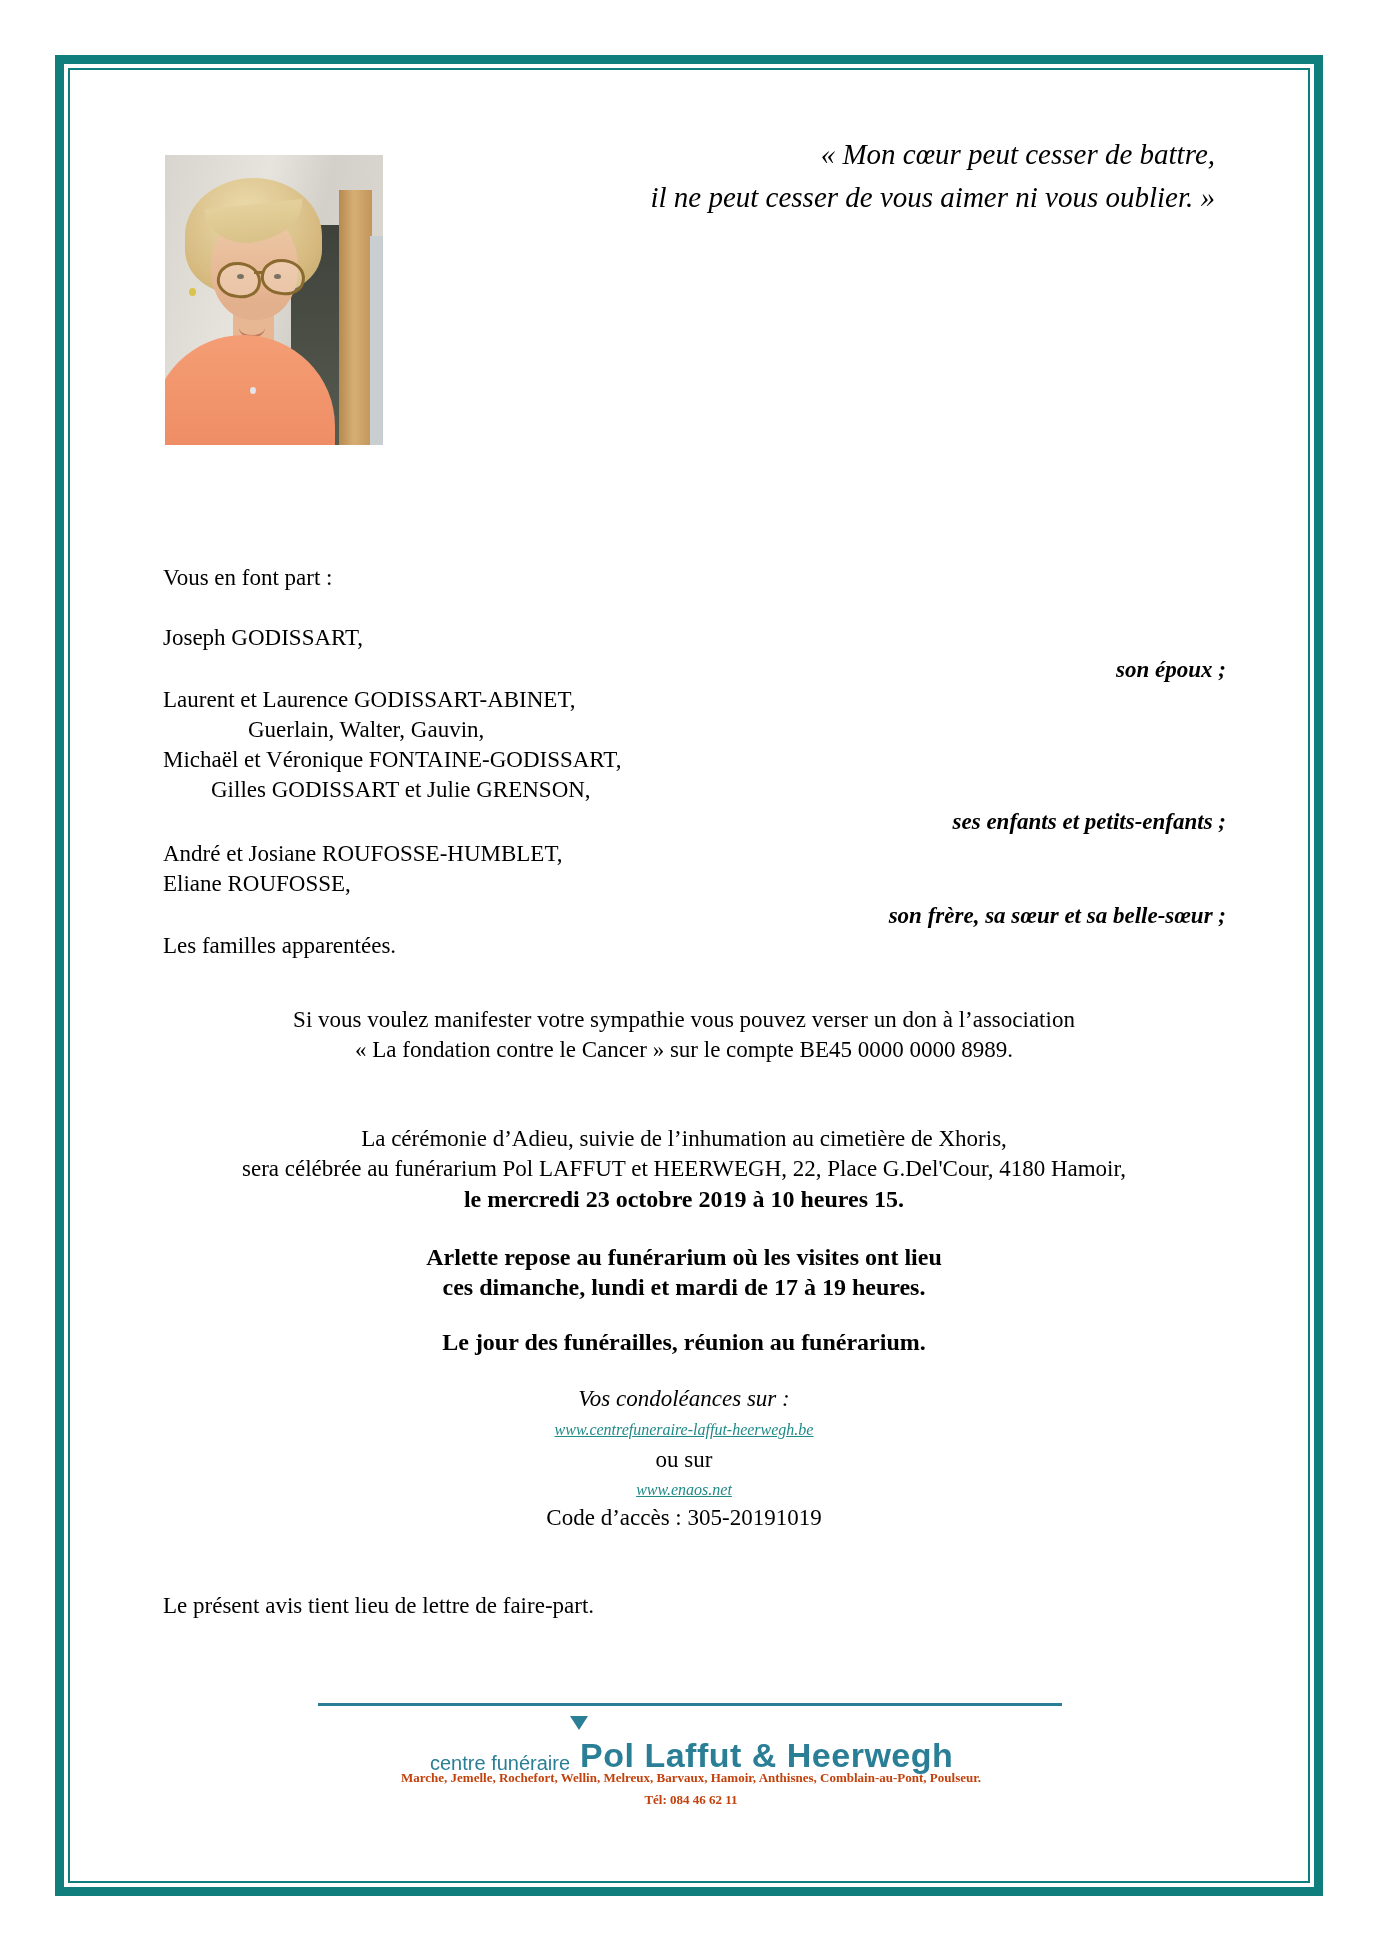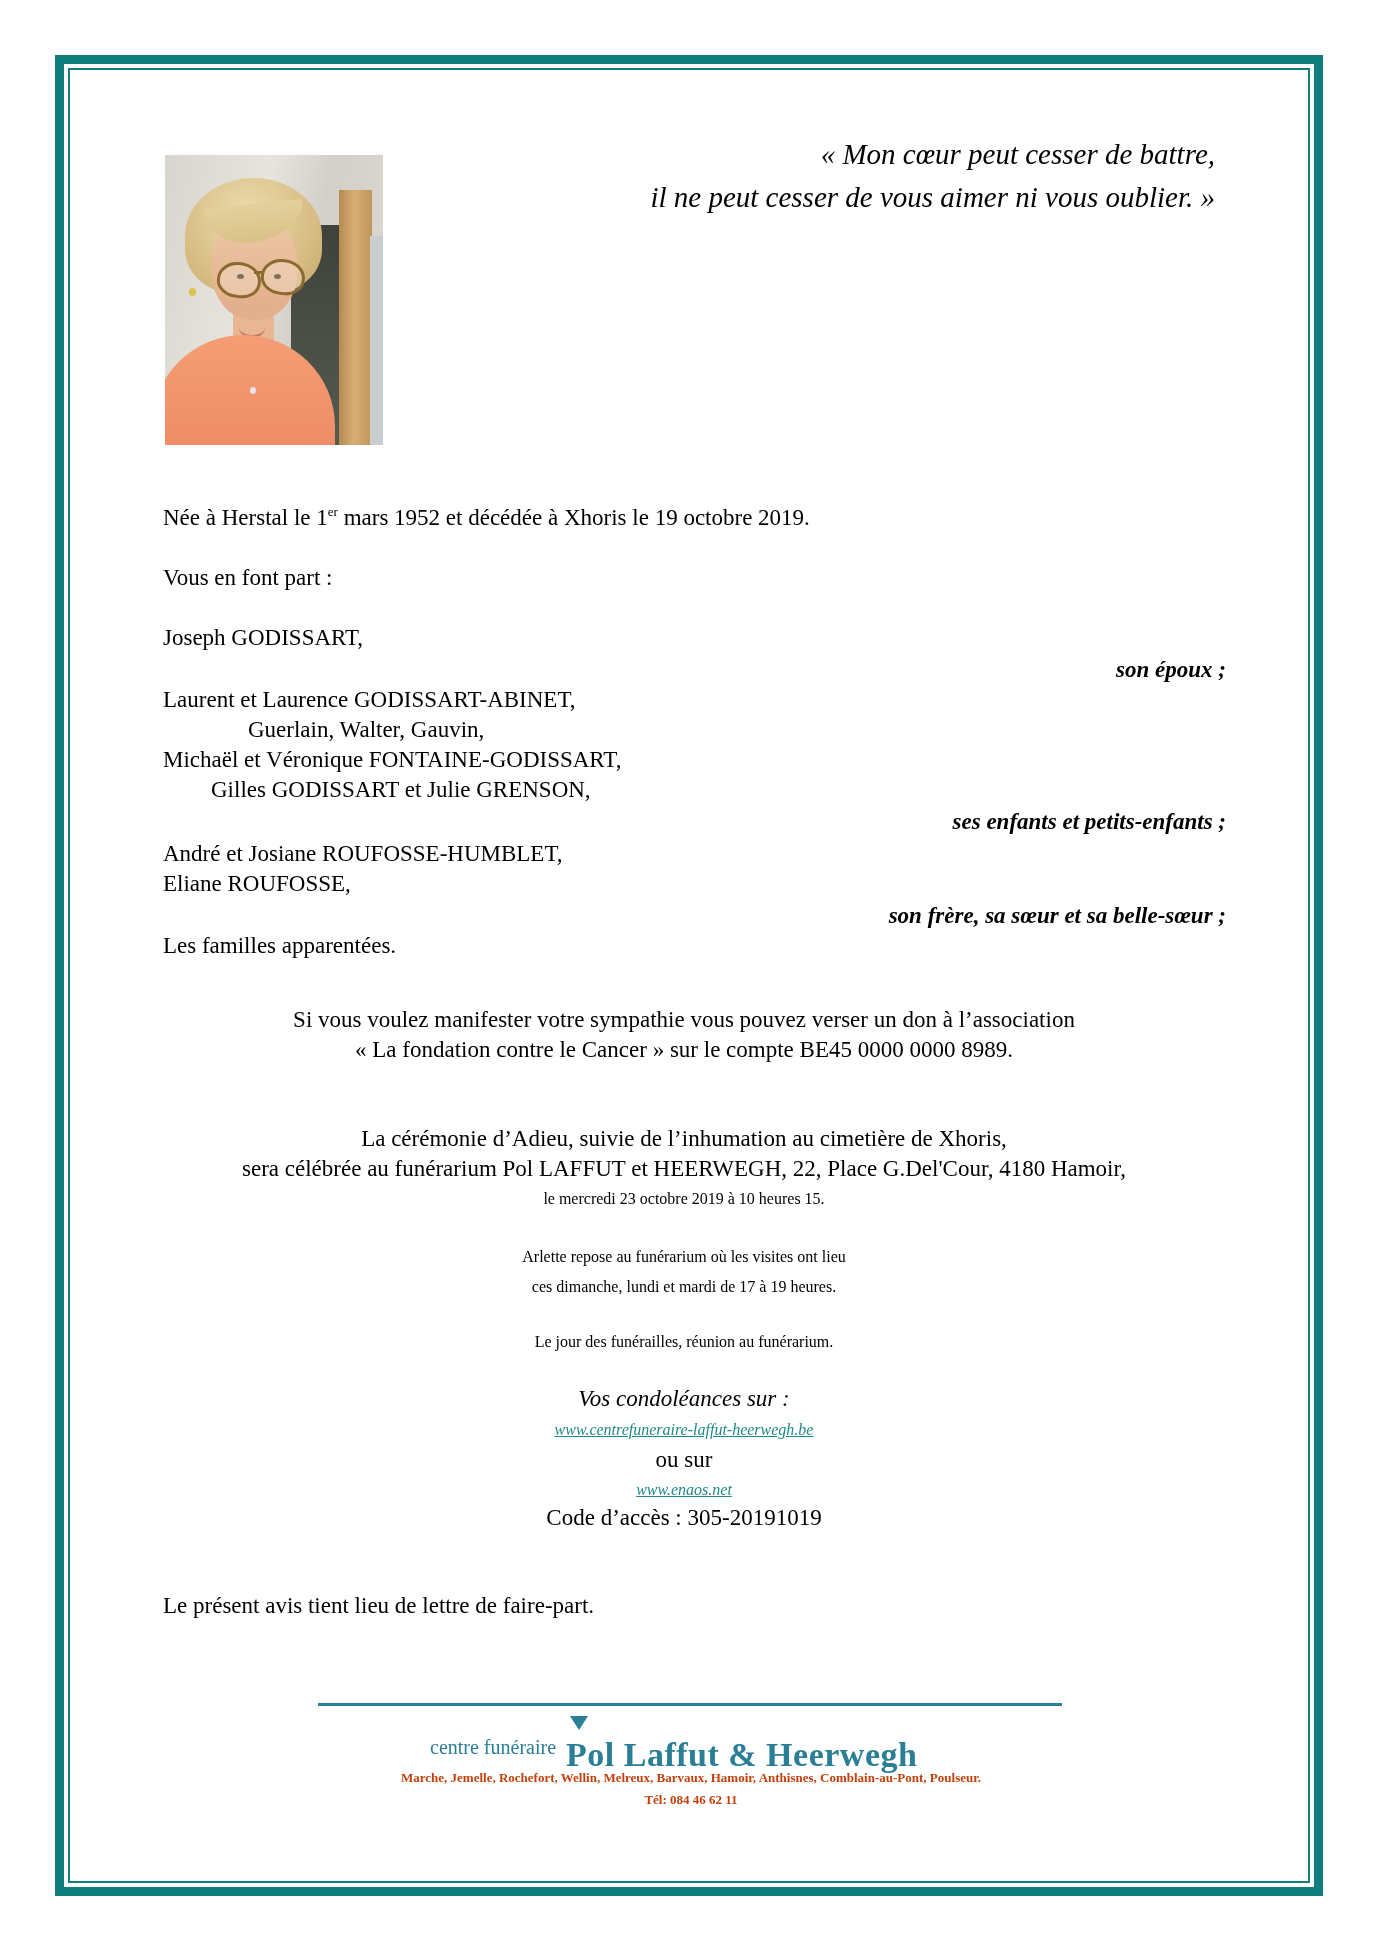--- a/index.html
+++ b/index.html
@@ -36,21 +36,21 @@
   .line{position:absolute;left:163px;font-size:23px;line-height:30px;white-space:nowrap;}
   .line.indent{left:248px;}
   .rlabel{
     position:absolute;right:152px;font-size:23px;line-height:30px;
     font-weight:bold;font-style:italic;white-space:nowrap;
   }
   .cline{
     position:absolute;left:156px;width:1056px;text-align:center;
     font-size:23px;line-height:30px;white-space:nowrap;
   }
-  .cline.b{font-weight:normal;font-size:16px;}
+  .cline.b{font-weight:bold;font-size:24px;}
   .cline.i{font-style:italic;}
   .weblink{
     color:#1f8a86;font-style:italic;font-size:16px;
     text-decoration:underline;cursor:pointer;
   }
   sup.birth-sup{font-size:13px;vertical-align:super;line-height:0;}
   
   .photo{position:absolute;left:165px;top:155px;width:218px;height:290px;overflow:hidden;}
   .photo div{position:absolute;}
   .ph-curtain{left:0;top:0;width:100%;height:100%;
@@ -87,22 +87,22 @@
   .ph-pendant{left:39%;top:80%;width:6px;height:7px;border-radius:50%;background:#e4e4ea;}
   
   .divider{position:absolute;left:318px;top:1703px;width:744px;height:3px;background:#2a7f96;}
   .tri-icon{
     position:absolute;left:570px;top:1716px;width:0;height:0;
     border-left:9px solid transparent;border-right:9px solid transparent;
     border-top:14px solid #2a7f96;
   }
   .brand-row{
     position:absolute;left:430px;top:1736px;
-    display:flex;align-items:flex-start;gap:10px;
-    color:#2a7f96;font-family:Liberation Serif, serif;white-space:nowrap;
+    display:flex;align-items:flex-end;gap:10px;
+    color:#2a7f96;font-family:Liberation Sans, sans-serif;white-space:nowrap;
   }
   .brand-prefix{font-size:20px;}
   .brand-name{font-size:34px;font-weight:bold;letter-spacing:0.5px;}
   .footer-small{
     position:absolute;left:163px;width:1056px;text-align:center;
     color:#c2410c;font-weight:bold;font-size:13px;line-height:20px;white-space:nowrap;
   }
 </style>
 </head>
 <body>
@@ -132,21 +132,20 @@
     <div class="ph-blouse"></div>
     <div class="ph-pendant"></div>
   </div>
 
   <div class="quote">
     <div>« Mon cœur peut cesser de battre,</div>
     <div>il ne peut cesser de vous aimer ni vous oublier. »</div>
   </div>
 
 
-  <div class="line" style="top:503px;"><span>Née à Herstal le 1</span><sup class="birth-sup">er</sup><span> mars 1952 et décédée à Xhoris le 19 octobre 2019.</span></div>
   <div class="line" style="top:563px;">Vous en font part :</div>
 
   <div class="line" style="top:623px;">Joseph GODISSART,</div>
   <div class="rlabel" style="top:655px;">son époux ;</div>
 
   <div class="line" style="top:685px;">Laurent et Laurence GODISSART-ABINET,</div>
   <div class="line indent" style="top:715px;">Guerlain, Walter, Gauvin,</div>
   <div class="line" style="top:745px;">Michaël et Véronique FONTAINE-GODISSART,</div>
   <div class="line" style="top:775px;margin-left:48px;">Gilles GODISSART et Julie GRENSON,</div>
   <div class="rlabel" style="top:807px;">ses enfants et petits-enfants ;</div>

